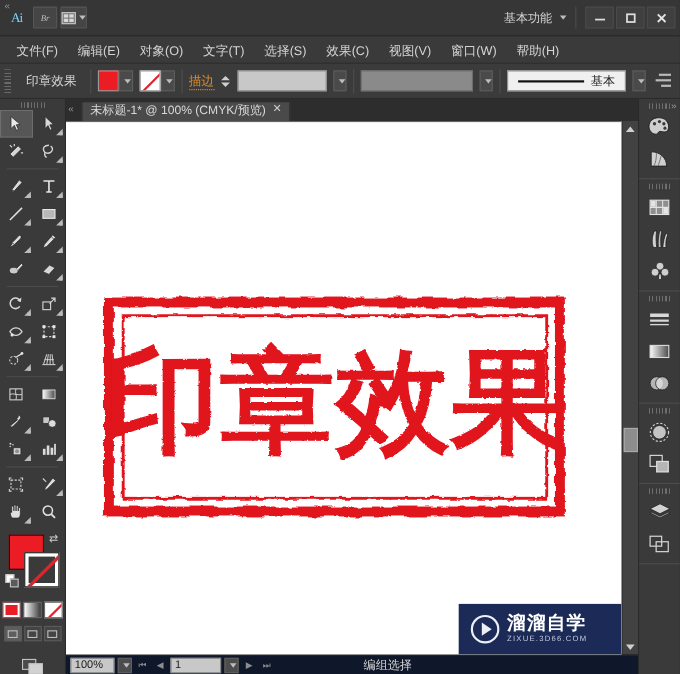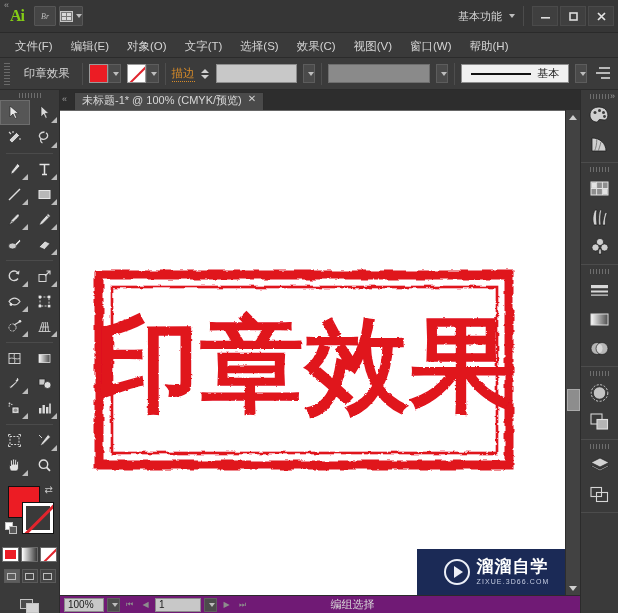--- a/index.html
+++ b/index.html
@@ -14,22 +14,22 @@
     -webkit-font-smoothing:none;
   }
   .app { position:absolute; inset:0; background:#3a3a3a; display:flex; flex-direction:column; }
 
   
   .titlebar {
     height:33px; background:#363636; border-bottom:1px solid #2a2a2a;
     display:flex; align-items:center; padding:0 4px 0 8px; position:relative;
   }
   .ai-logo {
-    font-family:"Liberation Serif", serif; font-weight:bold; font-size:16px;
-    color:#84cc16; letter-spacing:-1px; padding:0 10px 0 2px; line-height:1;
+    font-family:"Liberation Serif", serif; font-weight:normal; font-size:12px;
+    color:#7dd3fc; letter-spacing:-1px; padding:0 10px 0 2px; line-height:1;
   }
   .tb-btn {
     width:22px; height:20px; border:1px solid #565656; background:#454545;
     display:flex; align-items:center; justify-content:center; margin-right:3px;
     border-radius:1px;
   }
   .tb-btn.brdg { font-size:8px; color:#bcbcbc; font-family:Liberation Serif, serif; font-style:italic;}
   .tb-btn.arr { width:24px; }
   .arrange-glyph { width:13px; height:11px; border:1px solid #c6c6c6; display:grid;
      grid-template-columns:1fr 1fr; grid-template-rows:1fr 1fr; gap:1px; background:#777; padding:1px;}
@@ -157,21 +157,21 @@
   .vscroll { width:15px; background:#424242; border-left:1px solid #2d2d2d;
      display:flex; flex-direction:column; align-items:center; }
   .sb-arrow { width:15px;height:14px; display:flex;align-items:center;justify-content:center;}
   .sb-arrow i { width:0;height:0;border-left:4px solid transparent;border-right:4px solid transparent;}
   .sb-arrow.up i { border-bottom:5px solid #cfcfcf; }
   .sb-arrow.dn i { border-top:5px solid #cfcfcf; }
   .sb-track { flex:1; width:15px; position:relative; }
   .sb-thumb { position:absolute; left:1px; width:13px; height:22px; background:#8d8d8d;
      border:1px solid #aaa; top:58%;}
   .statusbar {
-     height:18px; background:#701a75; border-top:1px solid #2b2b2b;
+     height:18px; background:#0f172a; border-top:1px solid #2b2b2b;
      display:flex; align-items:center; padding:0 4px; gap:3px; font-size:10px; color:#d2d2d2;}
   .sb-field { height:14px; background:#c8c8c8; color:#1a1a1a; border:1px solid #8b8b8b;
      display:flex; align-items:center; padding:0 3px; font-size:10px;}
   .sb-field.zoom { width:40px; }
   .sb-field.page { width:46px; }
   .sb-dd { width:13px;height:14px;background:#4c4c4c;border:1px solid #5f5f5f;
      display:flex;align-items:center;justify-content:center;}
   .navbtn { width:13px;height:14px; display:flex;align-items:center;justify-content:center; color:#8d8d8d; font-size:8px;}
   .status-text { margin:0 auto; font-size:11px; color:#d9d9d9; }
   .status-right { display:flex; align-items:center; gap:6px; color:#9b9b9b; width:120px; justify-content:flex-end;}
@@ -184,21 +184,21 @@
      border-bottom:1px solid #4c4c4c; padding-bottom:3px; }
   .dock-group .dots { width:20px;height:5px; margin:4px 0 2px;
      background:repeating-linear-gradient(to right,#6e6e6e 0 1px,transparent 1px 3px);}
   .dock-item { width:34px; height:29px; display:flex; align-items:center; justify-content:center;}
   .dock-item svg { display:block; }
 
   
   .stamp { position:absolute; }
   .watermark {
      position:absolute; right:0; bottom:0; width:148px; height:46px;
-     background:#1b2a56; display:flex; align-items:center; gap:7px; padding-left:11px;justify-content:center;}
+     background:#1b2a56; display:flex; align-items:center; gap:7px; padding-left:11px;}
   .wm-circle { width:26px;height:26px;border:2.5px solid #eceff7; border-radius:50%;
      display:flex; align-items:center; justify-content:center; position:relative;}
   .wm-circle::after { content:""; width:0;height:0;
      border-left:9px solid #eceff7; border-top:6px solid transparent; border-bottom:6px solid transparent;
      margin-left:3px;}
   .wm-text { display:flex; flex-direction:column; line-height:1.05;}
   .wm-main { font-size:17px; color:#fff; font-weight:bold; letter-spacing:1px;}
   .wm-sub { font-size:7px; color:#c3cbe0; letter-spacing:1.1px; margin-top:2px;}
 </style>
 </head>

